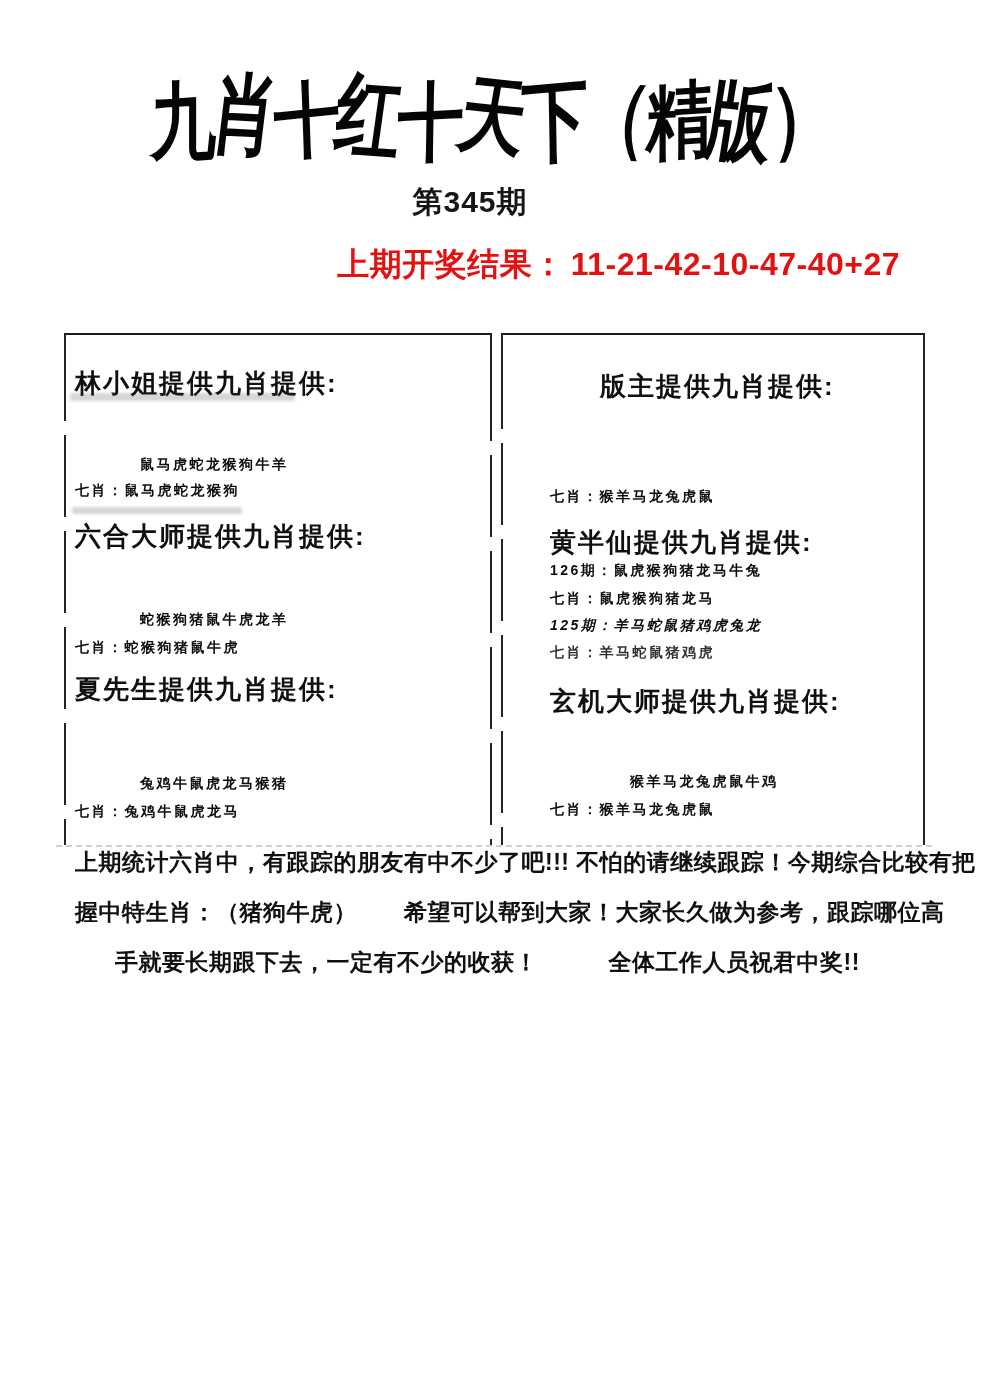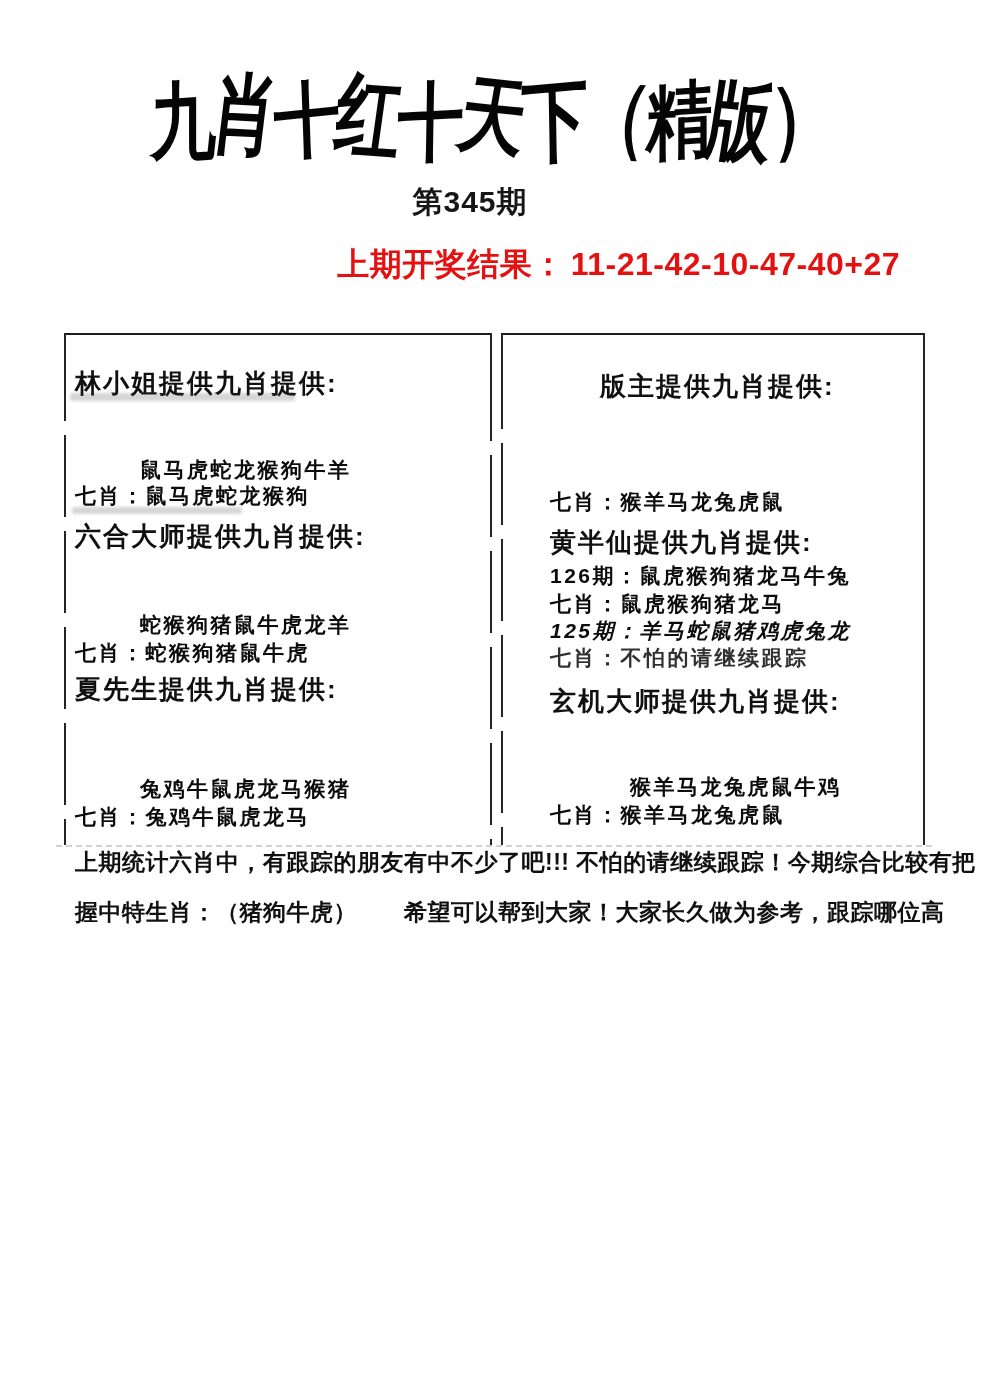--- a/index.html
+++ b/index.html
@@ -49,21 +49,21 @@
 
   .hbottom { position:absolute; left:-8px; top:512px; width:876px; height:0;
     border-top:2px dashed #c7c7c7; opacity:.8; }
 
   .cell { position:absolute; top:16px; height:512px;padding-left:40px; }
   .cell.left  { left:0;   width:426px; }
   .cell.right { left:437px; width:348px;margin-left:40px; }
 
   .row { position:absolute; white-space:nowrap; }
   .sec-header { font-size:26px; font-weight:600; letter-spacing:2px; color:#101010; }
-  .bold-line  { font-size:21px; font-weight:700; letter-spacing:2.5px; color:#0c0c0c; }
+  .bold-line  { font-size:14px; font-weight:700; letter-spacing:2.5px; color:#0c0c0c; }
 
   .smudge { position:absolute; background:rgba(70,70,70,.22); filter:blur(1.6px);
     border-radius:2px; }
 
   
   .footer { position:absolute; left:75px; top:848px; width:836px; }
   .footer .fline {
     font-size:23px; font-weight:600; letter-spacing:0.5px; color:#101010;
     line-height:28px; margin-bottom:22px; white-space:nowrap;
   }
@@ -120,26 +120,27 @@
     </div>
 
     <div class="cell right">
       <div class="row sec-header" style="left:59px; top:20px;">版主提供九肖提供:</div>
       <div class="row bold-line" style="left:9px;  top:139px;">七肖：猴羊马龙兔虎鼠</div>
 
       <div class="row sec-header" style="left:9px; top:176px;">黄半仙提供九肖提供:</div>
       <div class="row bold-line" style="left:9px; top:213px;text-align:right;">126期：鼠虎猴狗猪龙马牛兔</div>
       <div class="row bold-line" style="left:9px; top:241px;">七肖：鼠虎猴狗猪龙马</div>
       <div class="row bold-line" style="left:9px; top:268px;font-style:italic;">125期：羊马蛇鼠猪鸡虎兔龙</div>
-      <div class="row bold-line" style="left:9px; top:295px; opacity:.85;">七肖：不怕的请继续跟踪</div>
+      <div class="row bold-line" style="left:9px; top:295px; opacity:.85;">七肖：羊马蛇鼠猪鸡虎</div>
 
       <div class="row bold-line" style="left:89px; top:424px;">猴羊马龙兔虎鼠牛鸡</div>
       <div class="row sec-header" style="left:9px; top:335px;">玄机大师提供九肖提供:</div>
       <div class="row bold-line" style="left:9px;  top:452px;">七肖：猴羊马龙兔虎鼠</div>
     </div>
   </div>
 
   <div class="footer">
     <div class="fline f1">上期统计六肖中，有跟踪的朋友有中不少了吧!!! 不怕的请继续跟踪！今期综合比较有把</div>
     <div class="fline f2">握中特生肖：（猪狗牛虎）　　希望可以帮到大家！大家长久做为参考，跟踪哪位高</div>
+    <div class="fline f3">手就要长期跟下去，一定有不少的收获！　　　全体工作人员祝君中奖!!</div>
   </div>
 
 </div>
 
 </body></html>

